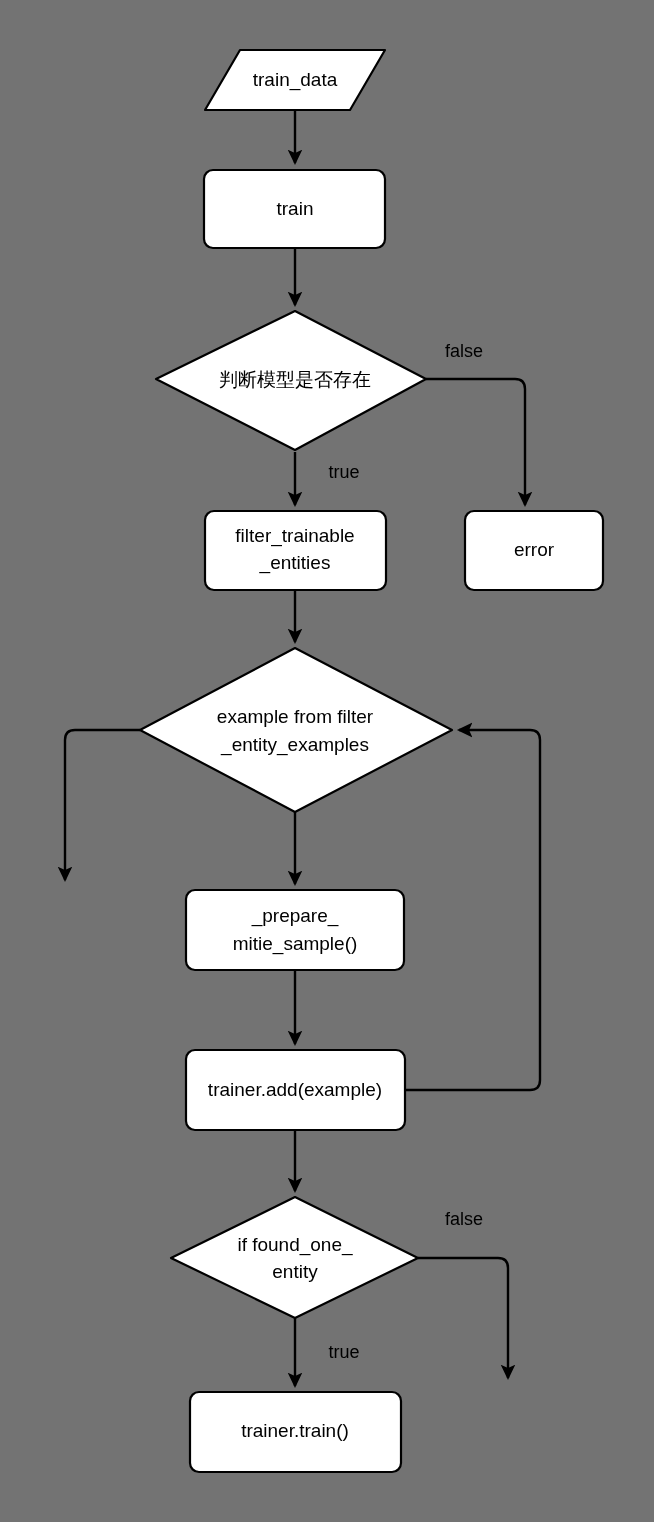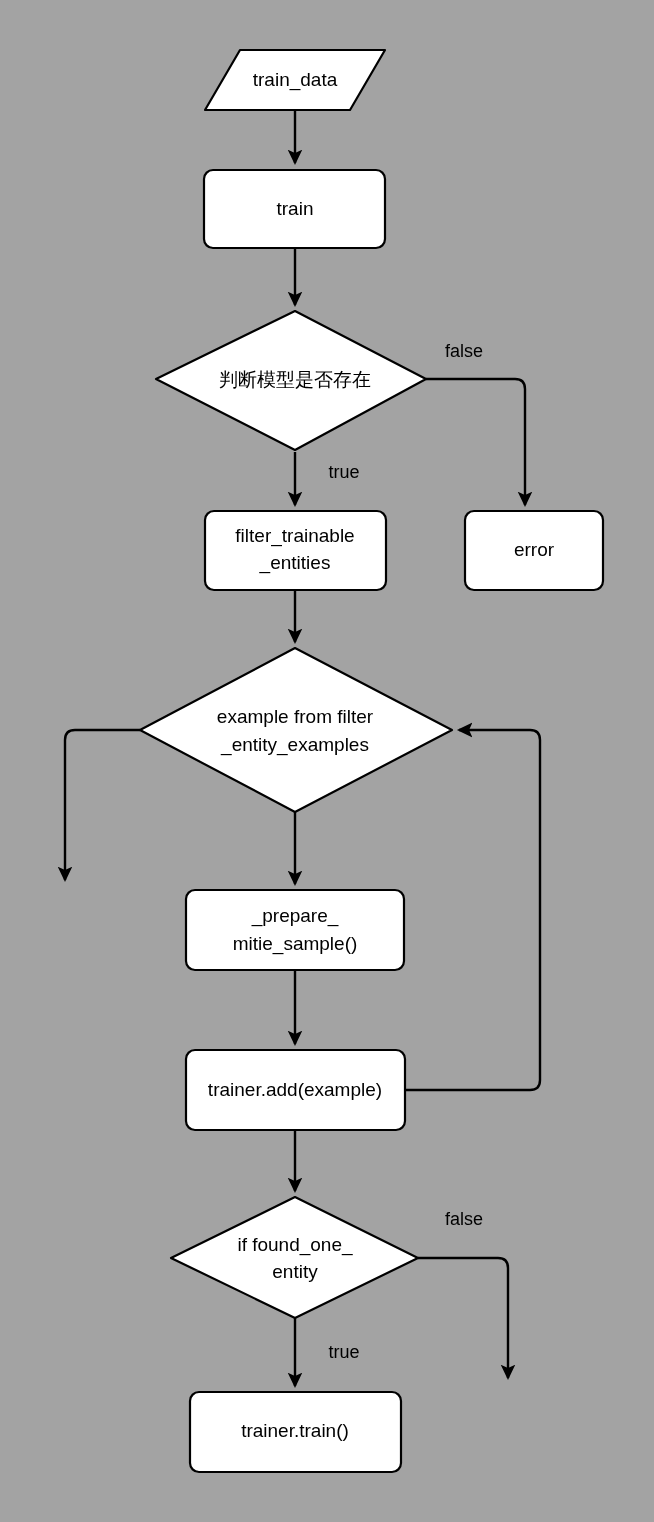--- a/index.html
+++ b/index.html
@@ -10,21 +10,21 @@
   body {
     width: 654px;
     height: 1522px;
     font-family: "Liberation Sans", "DejaVu Sans", sans-serif;
     overflow: hidden;
   }
   #flowchart-root {
     position: relative;
     width: 654px;
     height: 1522px;
-    background: #a3a3a3;
+    background: #737373;
   }
   svg#flow-svg {
     position: absolute;
     top: 0;
     left: 0;
     width: 654px;
     height: 1522px;
     display: block;
   }
   .node-shape {

